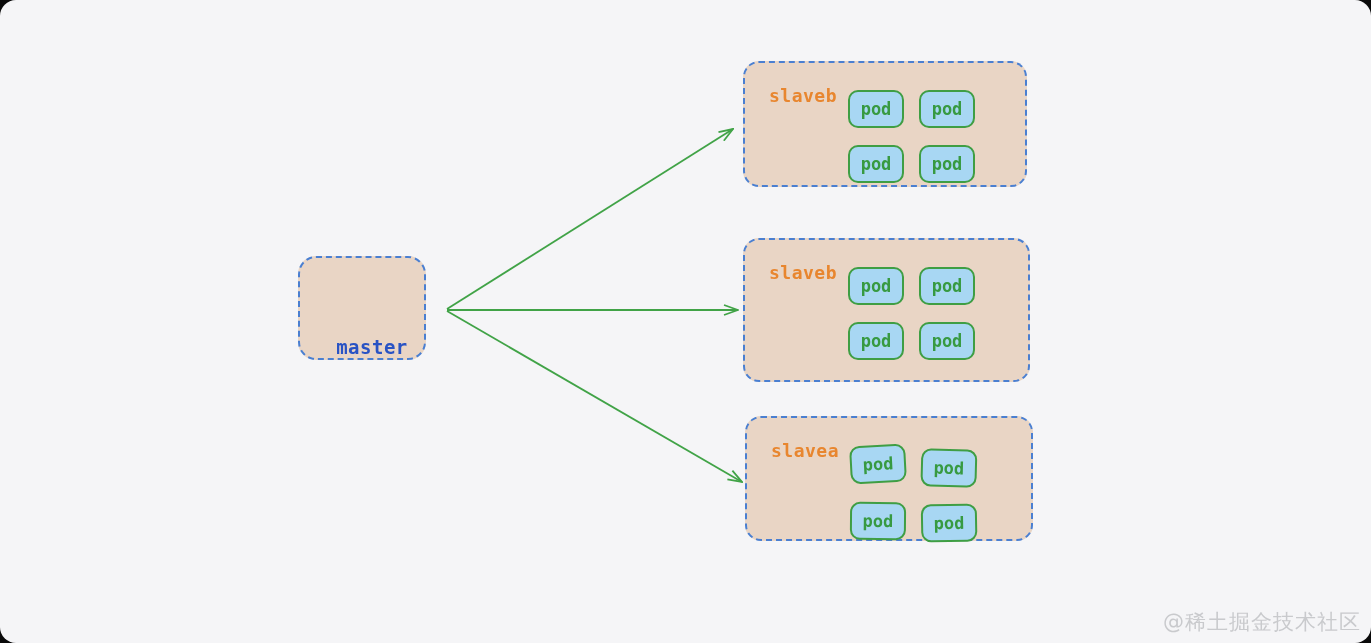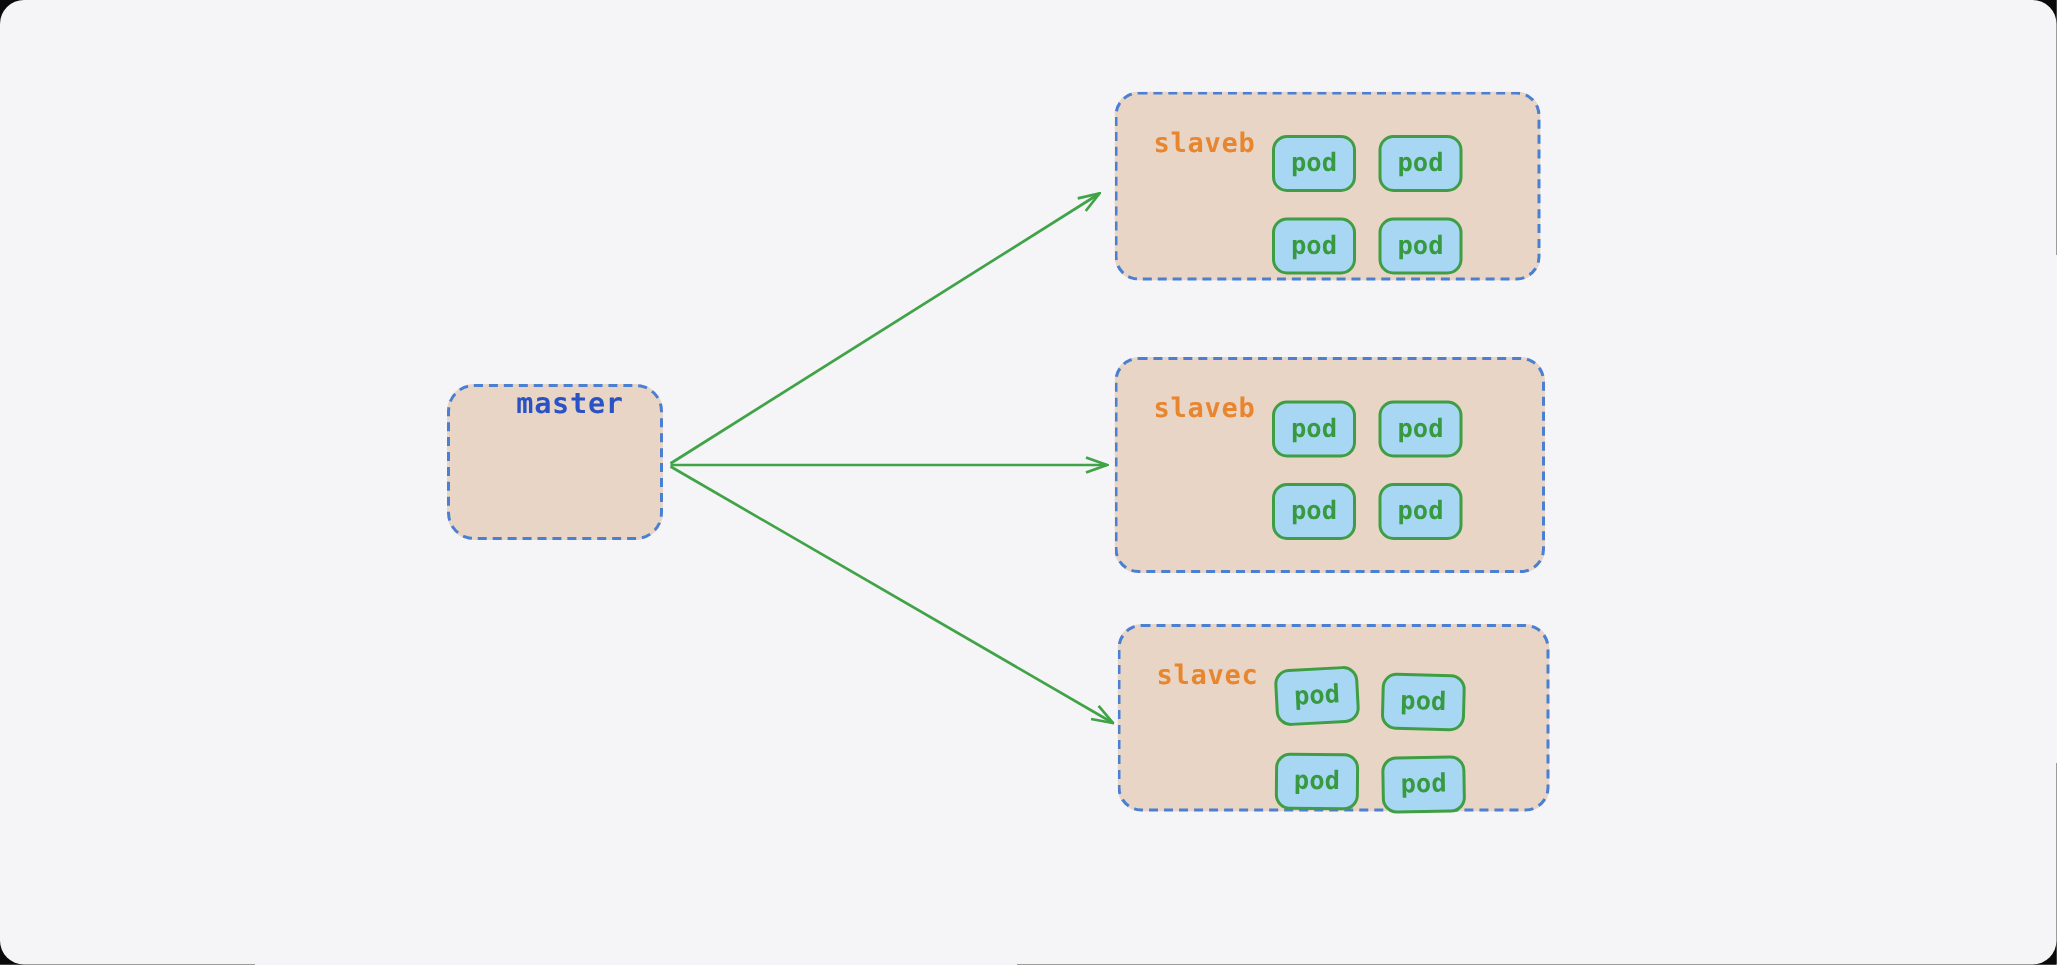--- a/index.html
+++ b/index.html
@@ -27,24 +27,24 @@
   }
   .node {
     position: absolute;
     background: #e9d5c5;
     border: 2.5px dashed #4a7fd1;
     border-radius: 16px;
     box-sizing: border-box;
   }
   .master {
     left: 298px; top: 256px;
-    width: 144px; height: 104px;
+    width: 128px; height: 104px;
     border-radius: 18px;
     display: flex;
-    align-items: flex-start;
+    align-items: flex-end;
     justify-content: center;
     padding-left: 20px;
   }
   .master-label {
     color: #2953c4;
     font-weight: bold;
     font-size: 19px;
     letter-spacing: 0.5px;
   }
   .slave-label {
@@ -128,23 +128,24 @@
     <span class="slave-label">slaveb</span>
     <div class="pods">
       <div class="pod">pod</div>
       <div class="pod">pod</div>
       <div class="pod">pod</div>
       <div class="pod">pod</div>
     </div>
   </div>
 
   <div class="node slave-c">
-    <span class="slave-label">slavec</span>
+    <span class="slave-label">slavea</span>
     <div class="pods">
       <div class="pod">pod</div>
       <div class="pod">pod</div>
       <div class="pod">pod</div>
       <div class="pod">pod</div>
     </div>
   </div>
 
+  <div class="watermark">@稀土掘金技术社区</div>
 
 </div>
 
 </body></html>

